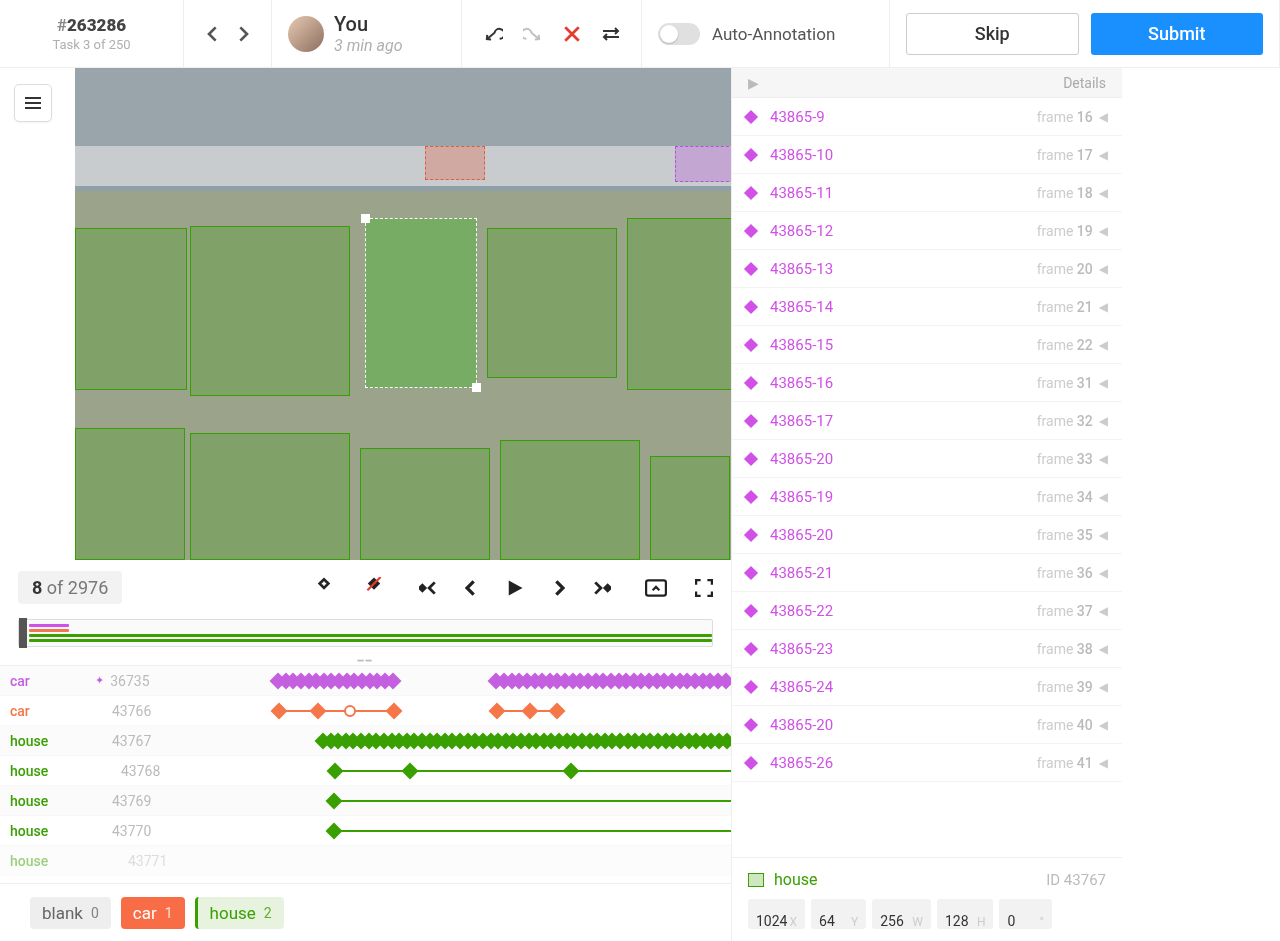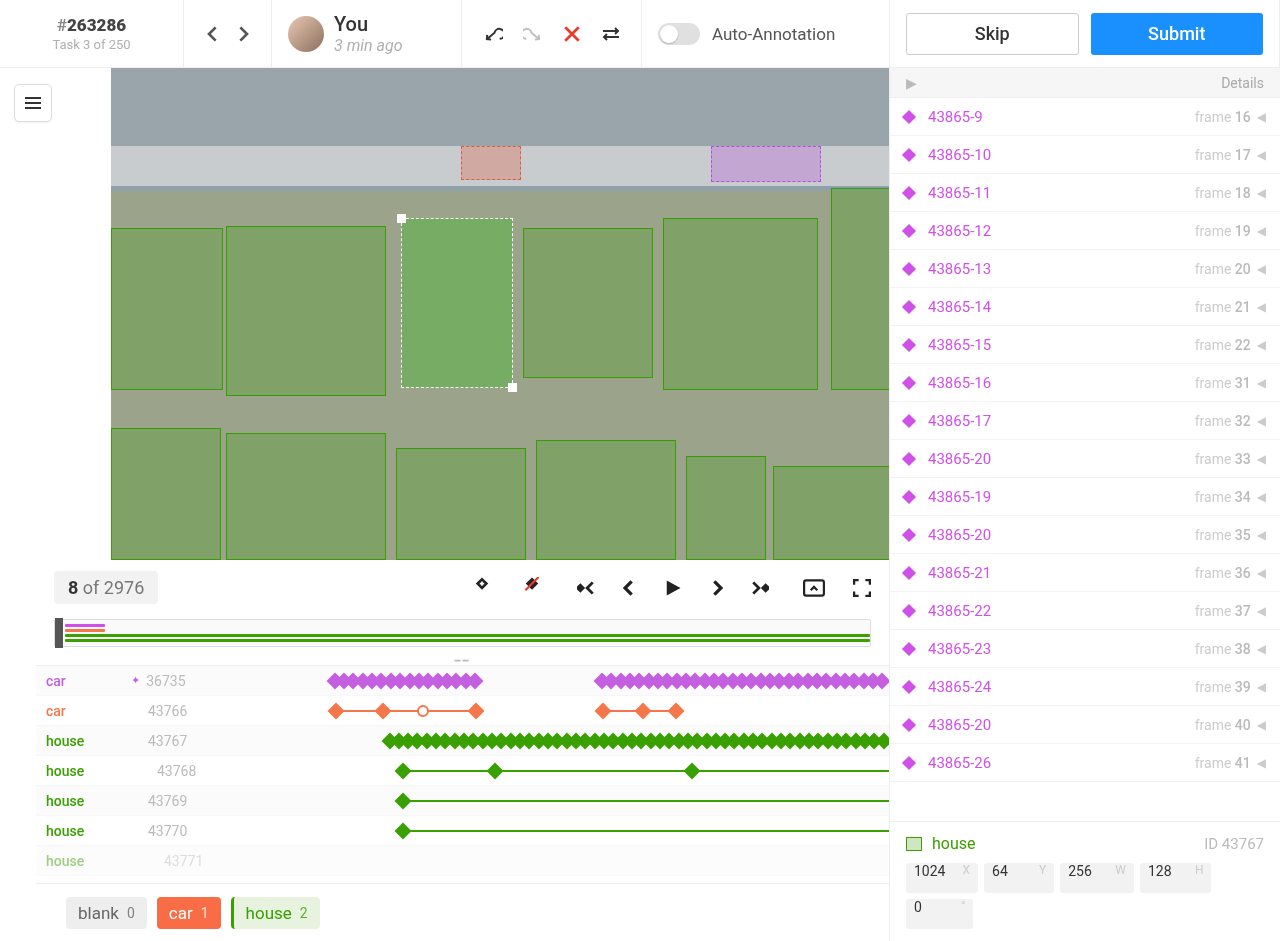--- a/index.html
+++ b/index.html
@@ -27,21 +27,21 @@
 .btns-sec { width: 390px; border-right: none; gap: 12px; justify-content: flex-end; padding-right: 30px; }
 .btn { height: 42px; border-radius: 3px; font-size: 18px; font-weight: 500; cursor: pointer; display: flex; align-items: center; justify-content: center; }
 .btn-skip { width: 174px; border: 1px solid #ccc; background: #fff; color: #333; }
 .btn-submit { width: 174px; background: #1a90ff; color: #fff; border: none; }
 
 
 .hamburger { position: absolute; top: 84px; left: 14px; width: 38px; height: 38px; border: 1px solid #ddd; border-radius: 5px; background: #fff; display: flex; align-items: center; justify-content: center; cursor: pointer; z-index: 5; box-shadow: 0 1px 2px rgba(0,0,0,0.05); }
 
 
 .main { display: flex; height: calc(941px - 68px); }
-.left-col { width: 890px; display: flex; flex-direction: column; border-right: 1px solid #eee; padding-left: 36px; }
+.left-col { width: 732px; display: flex; flex-direction: column; border-right: 1px solid #eee; }
 .right-col { width: 390px; display: flex; flex-direction: column; }
 
 
 .canvas { height: 492px; position: relative; overflow: hidden; padding-left: 75px; padding-top: 0; }
 .aerial { width: 815px; height: 492px; background: linear-gradient(180deg, #8fa0a8 0 25%, #9ba38a 25% 100%); position: relative; }
 .road { position:absolute; top:0; left:0; right:0; height:118px; background:#9aa5ab; }
 .road::after { content:''; position:absolute; bottom:0; left:0; right:0; height:40px; background:#c8ccce; }
 .bbox { position: absolute; border: 1px solid; }
 .bb-house { border-color: #36a002; background: rgba(76,160,40,0.35); }
 .bb-car-red { border-color:#e55a3a; background:rgba(229,90,58,0.3); border-style:dashed; }
@@ -96,21 +96,21 @@
 .rg-frame b { color:#bbb; font-weight:500; }
 .rg-caret { color:#ccc; font-size:12px; }
 
 
 .sel-panel { border-top:1px solid #eee; padding:12px 16px; }
 .sel-hdr { display:flex; align-items:center; gap:10px; margin-bottom:10px; }
 .sel-sw { width:16px; height:14px; background:rgba(58,160,2,0.25); border:1.5px solid #3aa002; }
 .sel-name { color:#3aa002; font-size:16px; flex:1; }
 .sel-id { color:#bbb; font-size:15px; }
 .num-row { display:flex; gap:6px; flex-wrap:wrap; }
-.num-in { display:flex; align-items:flex-start; background:#f2f2f2; border-radius:3px; height:30px; padding:0 8px; gap:17px; font-size:14px; }
+.num-in { display:flex; align-items:flex-end; background:#f2f2f2; border-radius:3px; height:30px; padding:0 8px; gap:2px; font-size:14px; }
 .num-in .v { color:#333; min-width:30px; }
 .num-in .u { color:#ccc; font-size:12px; }
 
 svg { display:block; }
 </style>
 </head>
 <body>
 
 <div class="topbar">
   <div class="section task-sec">

